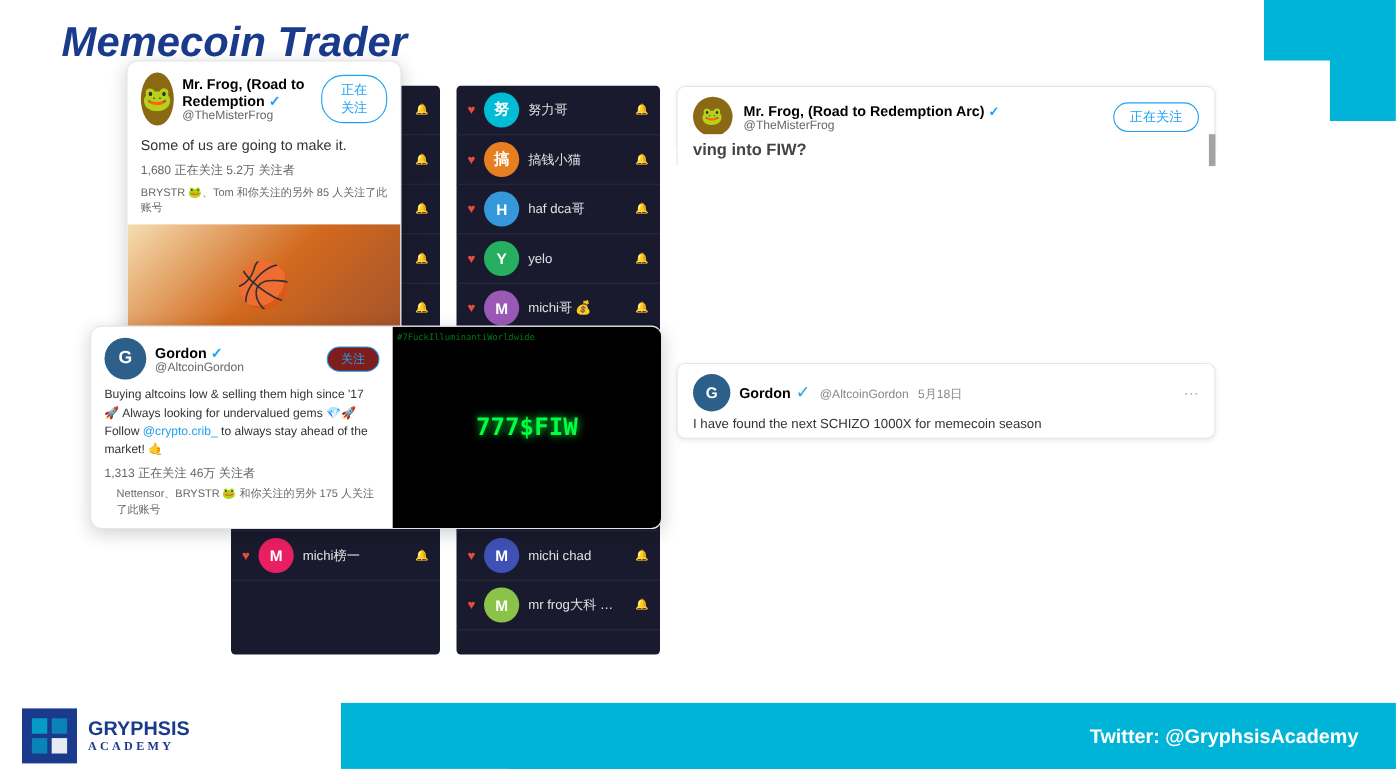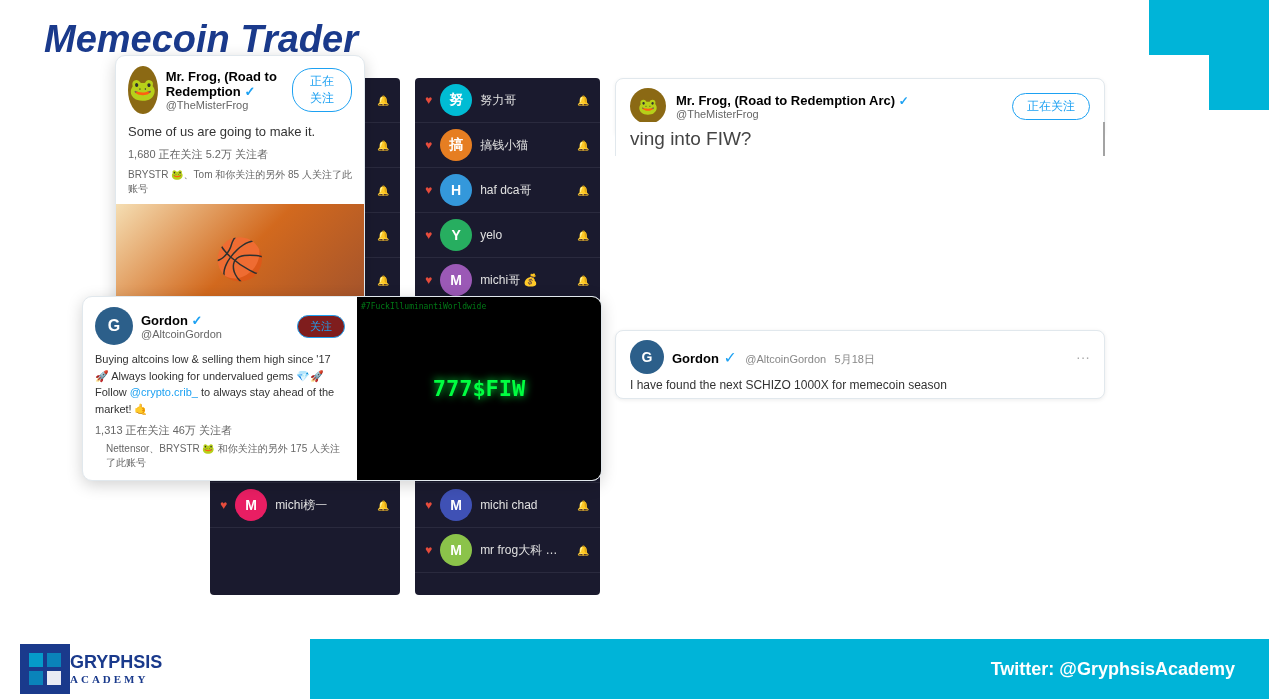--- a/index.html
+++ b/index.html
@@ -9,21 +9,21 @@
       background: #ffffff;
       font-family: -apple-system, BlinkMacSystemFont, 'Segoe UI', Arial, sans-serif;
       overflow: hidden;
       position: relative;
     }
 
     
     .page-title {
       position: absolute;
       top: 18px;
-      left: 44px;
+      left: 56px;
       font-size: 38px;
       font-weight: 800;
       color: #1a3a8c;
       font-style: italic;
     }
 
     
     .logo-box {
       position: absolute;
       top: 0;
@@ -123,20 +123,21 @@
       height: 60px;
       display: flex;
       align-items: stretch;
     }
 
     .footer-logo {
       background: white;
       width: 310px;
       display: flex;
       align-items: center;
+      gap: 10px;
       padding: 0 20px;
     }
 
     .footer-logo-icon {
       width: 50px;
       height: 50px;
       background: #1a3a8c;
       display: flex;
       align-items: center;
       justify-content: center;
@@ -435,21 +436,21 @@
   <div style="display:flex;align-items:center;gap:10px;">
     <div style="width:36px;height:36px;border-radius:50%;background:#8B6914;display:flex;align-items:center;justify-content:center;font-size:16px;">🐸</div>
     <div>
       <div style="font-weight:700;font-size:13px;color:#000;"><span>Mr. Frog, (Road to Redemption Arc)</span> <span class="verified check-blue">✓</span></div>
       <div style="font-size:11px;color:#666;">@TheMisterFrog</div>
     </div>
   </div>
   <button class="follow-btn-zh">正在关注</button>
 </div>
 
-<div style="position:absolute;top:122px;left:615px;font-size:19px;color:#444;padding:6px 14px;background:white;width:490px;border-left:1px solid #e1e8ed;border-right:2px solid #a3a3a3;">ving into FIW?</div>
+<div style="position:absolute;top:122px;left:615px;font-size:15px;color:#444;padding:6px 14px;background:white;width:490px;border-left:1px solid #e1e8ed;border-right:6px solid #a3a3a3;font-weight:bold;">ving into FIW?</div>
 
 <div class="expanded-frog-card">
   <div class="exp-header">
     <div style="display:flex;align-items:center;gap:8px;">
       <div class="exp-avatar">🐸</div>
       <div>
         <div class="exp-name"><span>Mr. Frog, (Road to Redemption</span> <span class="check-blue">✓</span></div>
         <div class="exp-handle">@TheMisterFrog</div>
       </div>
     </div>

